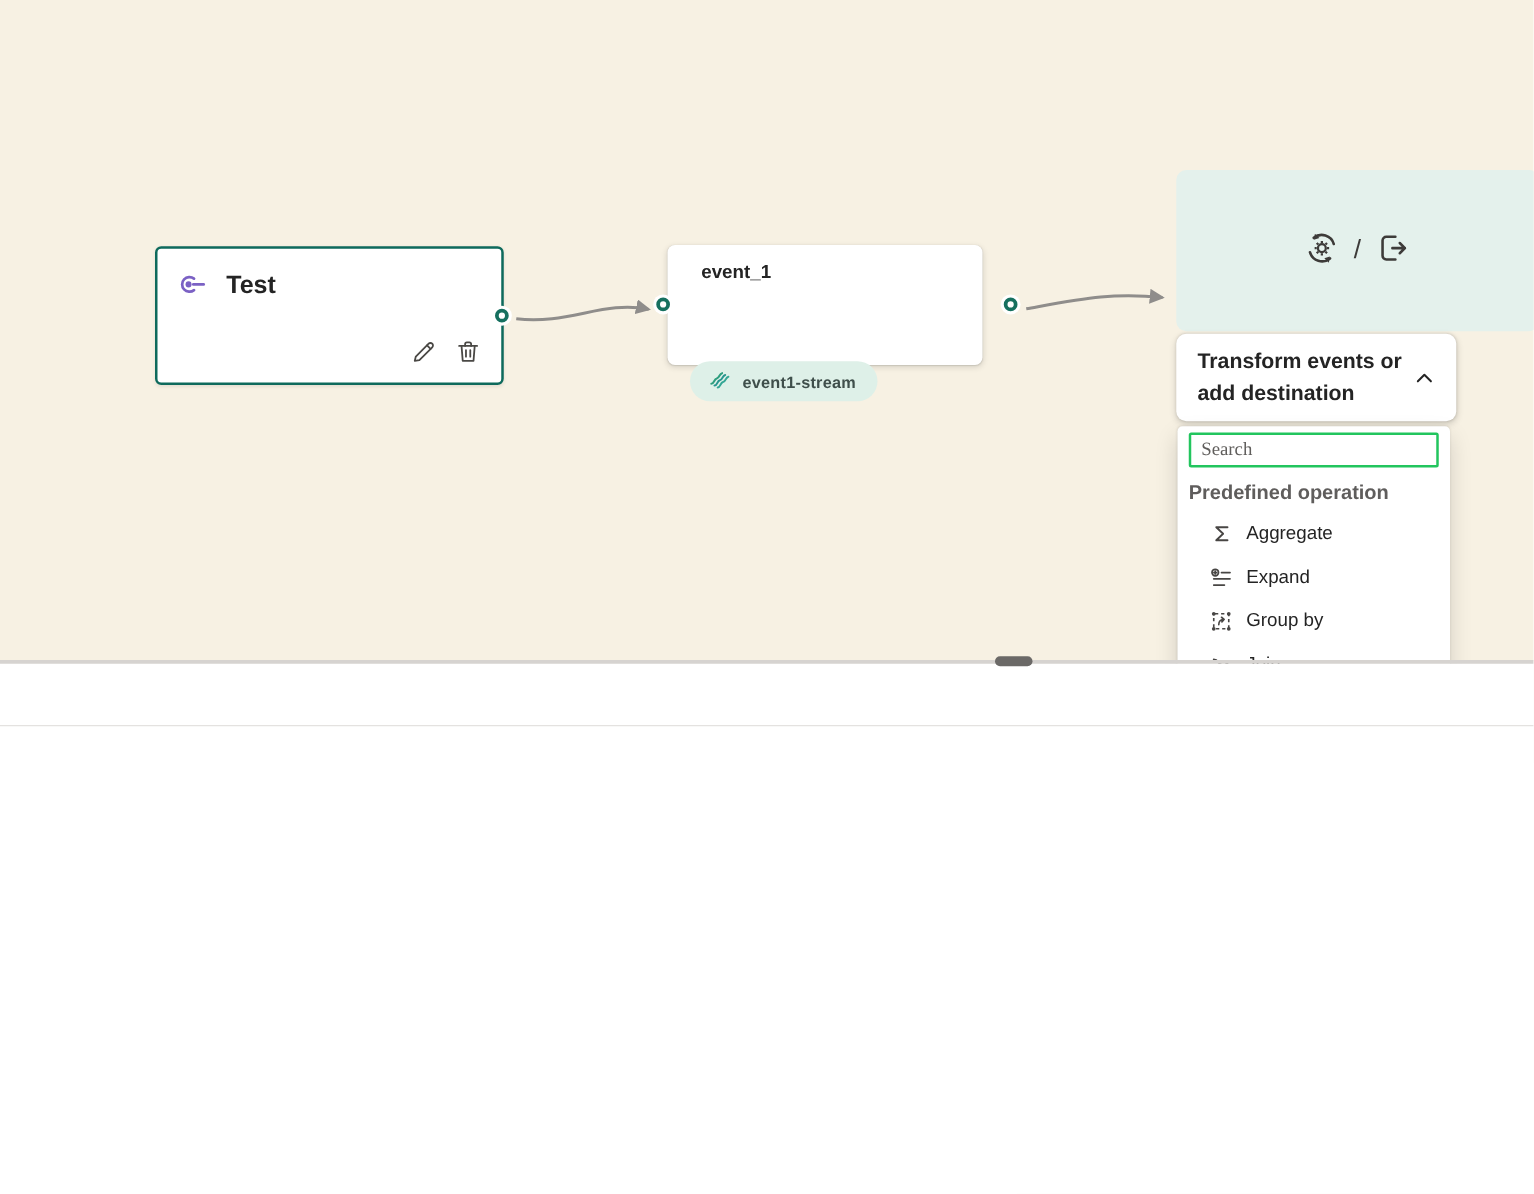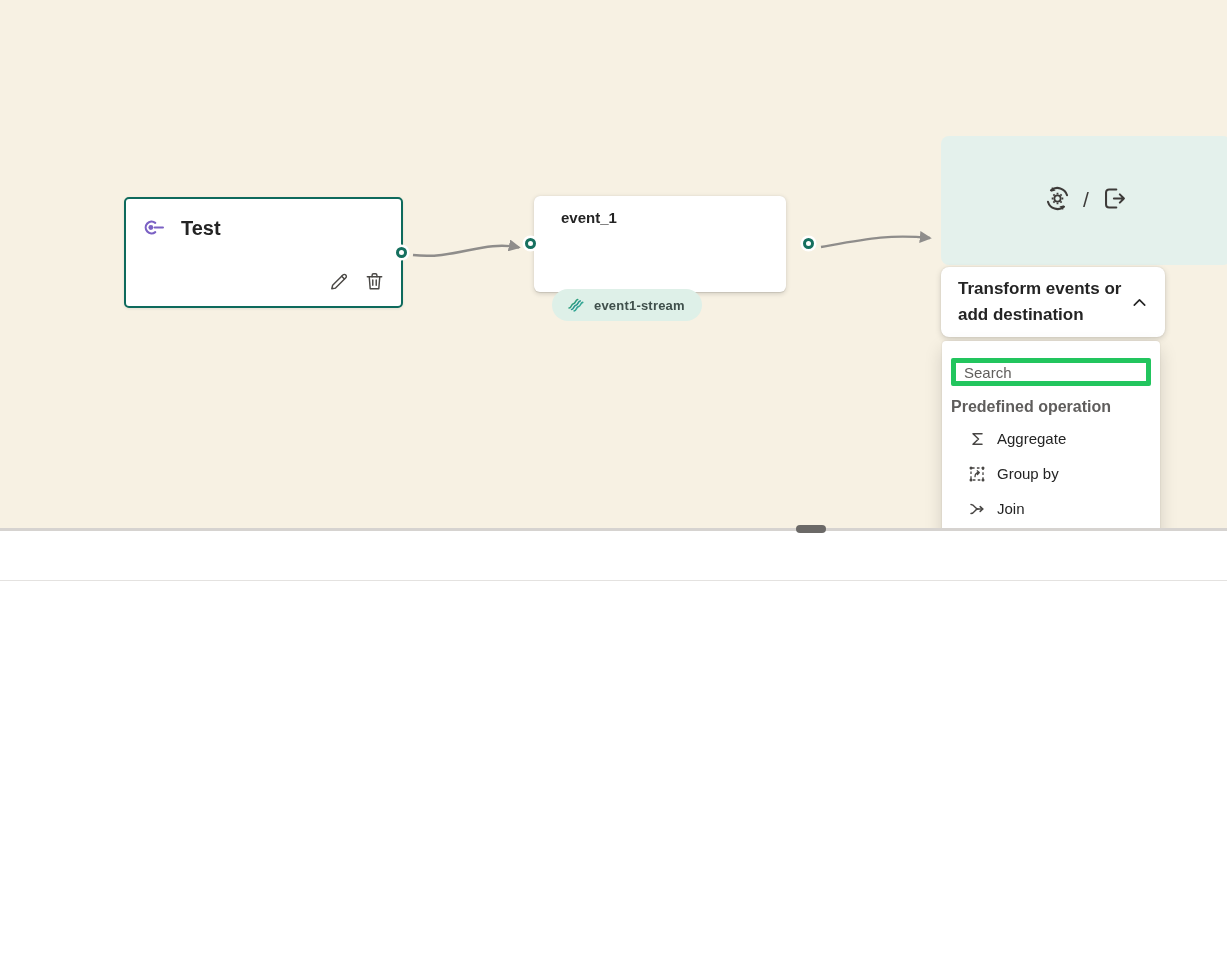--- a/index.html
+++ b/index.html
@@ -43,22 +43,22 @@
     border-radius:8px; box-shadow:0 2px 6px rgba(0,0,0,.16), 0 0 2px rgba(0,0,0,.10);
     display:flex; align-items:center; padding:0 12px 0 17px; }
   .menu-header .mh-title { flex:1; font-size:17px; font-weight:bold; line-height:26px; color:#242424; }
   .menu-header .mh-chevron { background:none; border:none; cursor:pointer; line-height:0; padding:4px; }
 
   
   .menu-panel { position:absolute; left:942px; top:341px; width:218px; height:589px; background:#fff;
     border-radius:4px 4px 8px 8px;
     box-shadow:0 8px 18px rgba(0,0,0,.15), 0 0 2px rgba(0,0,0,.12);
     padding:5px 0 10px; overflow:hidden; }
-  .search-input { display:block; width:200px; height:28px; margin:12px 9px 0; border:5px solid #22c55e;
-    border-radius:2px; padding:0 8px; font-size:15px; font-family:Liberation Sans, sans-serif; color:#242424; outline:none; }
+  .search-input { display:block; width:200px; height:28px; margin:0 9px 0; border:2px solid #22c55e;
+    border-radius:2px; padding:0 8px; font-size:15px; font-family:Liberation Serif, serif; color:#242424; outline:none; }
   .search-input::placeholder { color:#605e5c; }
   .section-label { margin:12px 0 5px 9px; font-size:16px; font-weight:bold; color:#5f5d5c; }
   .menu-item { display:flex; align-items:center; height:35px; padding-left:24px; gap:9px;
     font-size:15px; color:#242424; cursor:pointer; }
   .mi-icon { width:22px; display:flex; justify-content:center; line-height:0; }
   .menu-divider { height:1px; background:#e6e5e4; margin:7px 0 0; }
 
   
   .splitter { position:absolute; left:0; top:528px; width:1227px; height:3px; background:#d6d3d0; cursor:row-resize; }
   .splitter-handle { position:absolute; left:796px; top:525px; width:30px; height:8px; border-radius:4px;
@@ -185,20 +185,32 @@
 
     <div class="menu-item">
       <span class="mi-icon">
         <svg viewBox="0 0 20 20" width="20" height="20">
           <path d="M15 4.8 H6 l5.5 5.2 L6 15.2 h9" stroke="#484644" stroke-width="1.5" fill="none" stroke-linecap="round" stroke-linejoin="round"></path>
         </svg>
       </span>
       <span class="mi-label">Aggregate</span>
     </div>
 
+    <div class="menu-item">
+      <span class="mi-icon">
+        <svg viewBox="0 0 20 20" width="20" height="20">
+          <g stroke="#484644" stroke-width="1.4" fill="none" stroke-linecap="round">
+            <circle cx="5.2" cy="6" r="2.6"></circle>
+            <path d="M5.2 4.9 V7.1 M4.1 6 H6.3"></path>
+            <path d="M10.2 6 H17 M4 11 H17 M4 16 H12.5"></path>
+          </g>
+        </svg>
+      </span>
+      <span class="mi-label">Expand</span>
+    </div>
 
 
     <div class="menu-item">
       <span class="mi-icon">
         <svg viewBox="0 0 20 20" width="20" height="20">
           <rect x="4" y="4" width="12" height="12" rx="1" stroke="#484644" stroke-width="1.3" fill="none" stroke-dasharray="2.6 2.3"></rect>
           <circle cx="4" cy="4" r="1.5" fill="#484644"></circle>
           <circle cx="16" cy="4" r="1.5" fill="#484644"></circle>
           <circle cx="4" cy="16" r="1.5" fill="#484644"></circle>
           <circle cx="16" cy="16" r="1.5" fill="#484644"></circle>

